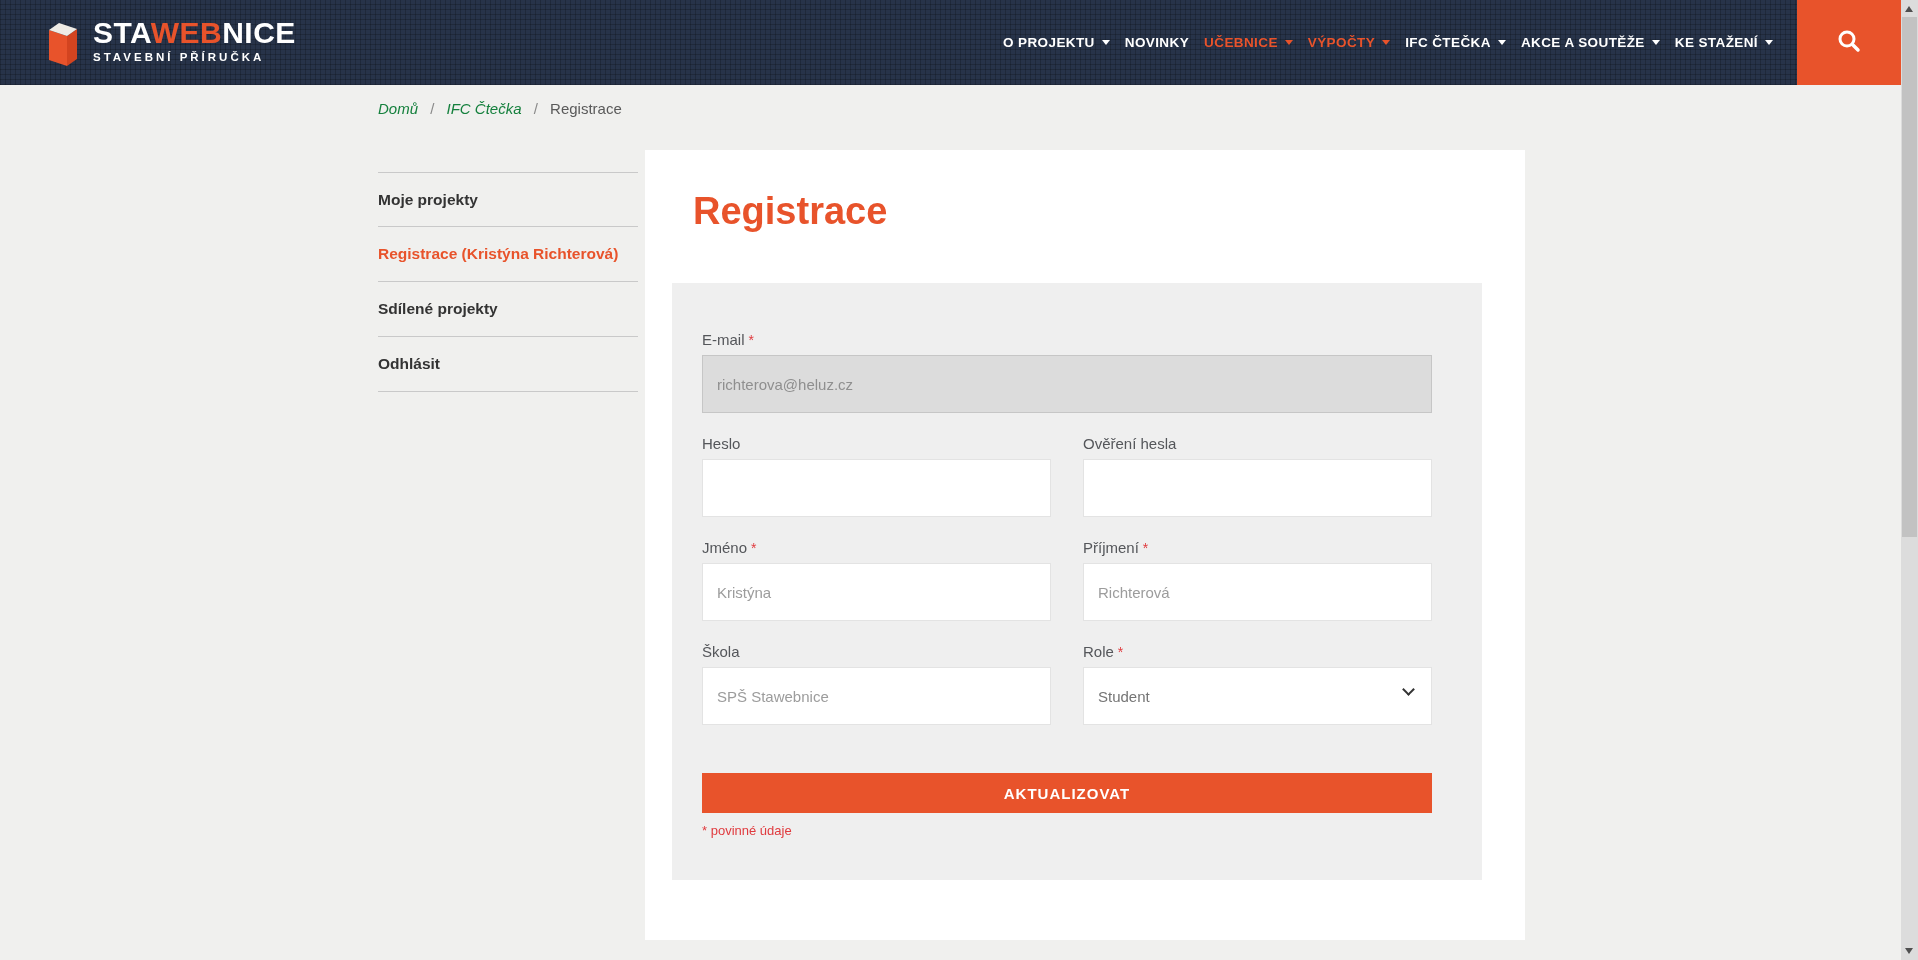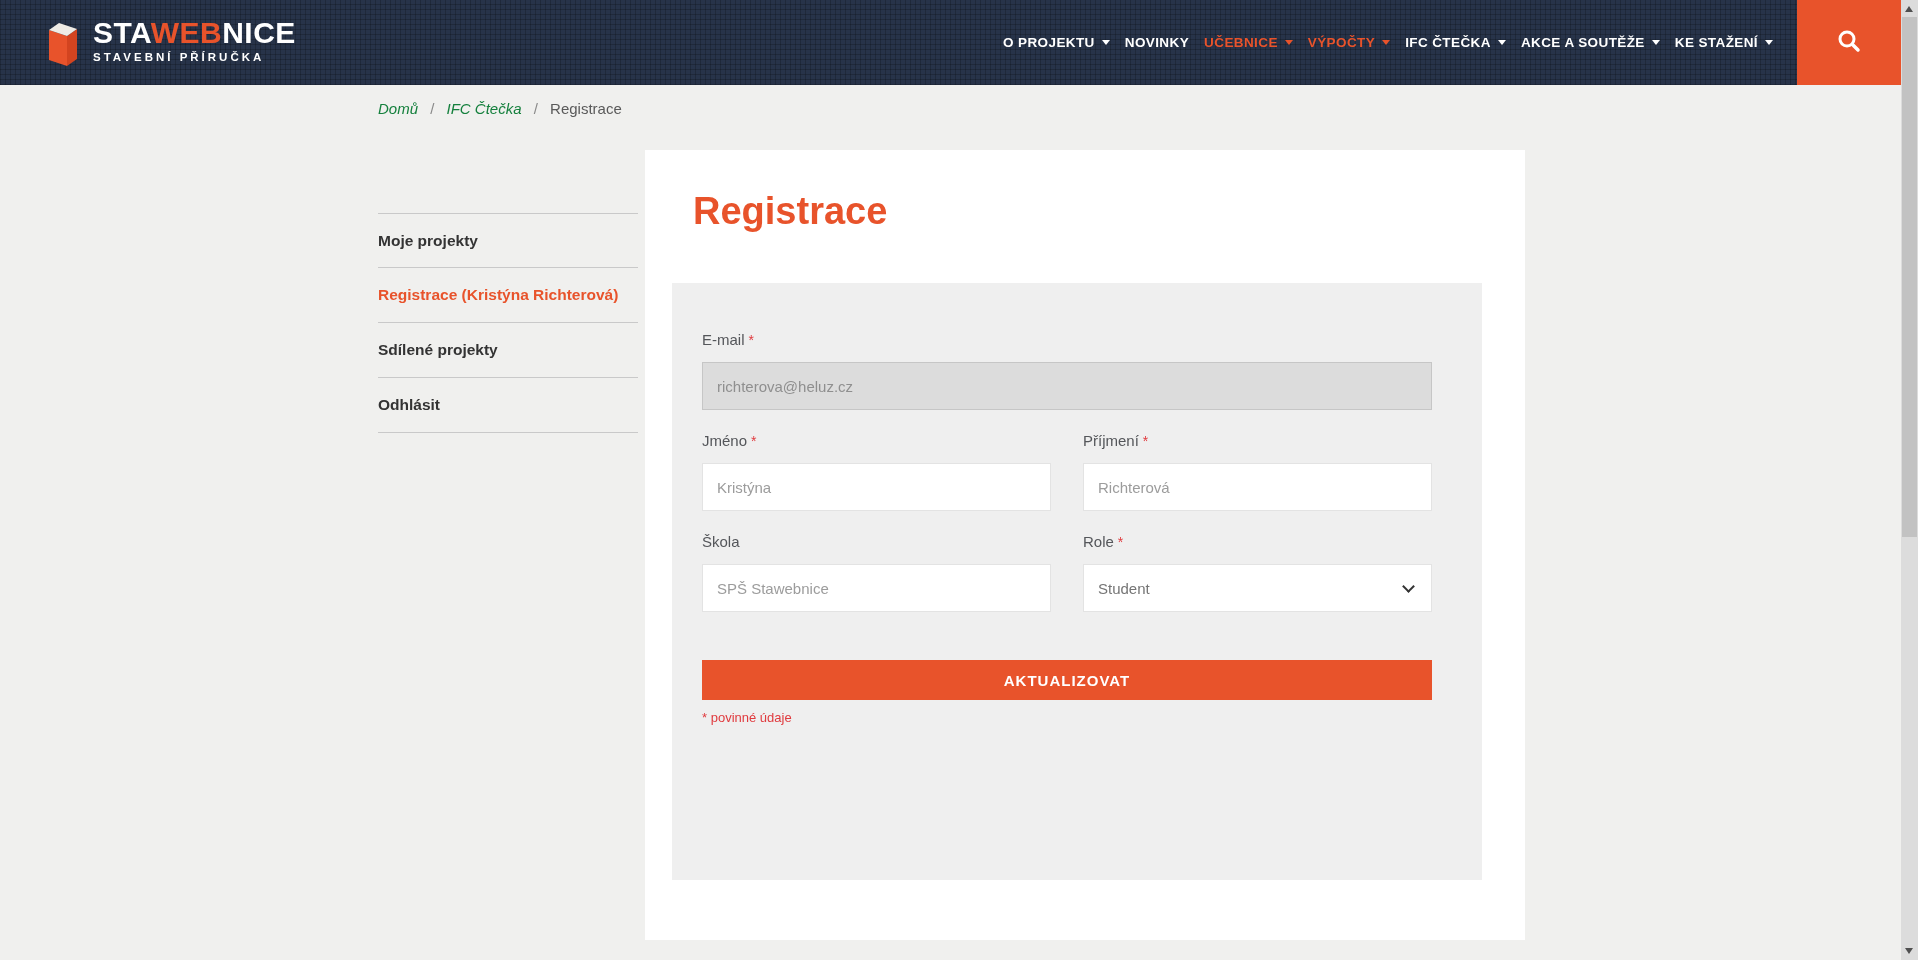--- a/index.html
+++ b/index.html
@@ -38,35 +38,35 @@
 
   
   .breadcrumb { position:absolute; left:378px; top:100px; font-size:15px; color:#8a8a8a; }
   .breadcrumb a { color:#15803d; text-decoration:none; cursor:pointer;font-style:italic; }
   .breadcrumb .sep { margin:0 8px; color:#8a8a8a; }
   .breadcrumb .current { color:#5a5a5a; }
 
   
   .sidebar { position:absolute; left:378px; top:172px; width:260px; }
   .sidebar-item { height:55px; display:flex; align-items:center; border-bottom:1px solid #c9c9c9; font-size:15.5px; font-weight:600; color:#333; cursor:pointer; }
-  .sidebar-item:first-child { border-top:1px solid #c9c9c9;margin-top:41px; }
+  .sidebar-item:first-child { border-top:1px solid #c9c9c9; }
   .sidebar-item.active { color:#e8532b; font-weight:700; }
 
   
   .card { position:absolute; left:645px; top:150px; width:880px; height:790px; background:#fff; }
   .page-title { margin:40px 0 0 48px; font-size:38px; font-weight:700; color:#e8532b; }
   .form-panel { position:absolute; left:27px; right:43px; top:133px; height:597px; background:#efefef; padding:48px 50px 0 30px; }
 
   .field-label { font-size:15px; color:#54565a; margin-top:22px; }
   .field-label.first { margin-top:0; }
   .req { color:#e03a3e; margin-left:4px; font-size:14px; }
   .grid-2 { display:grid; grid-template-columns:1fr 1fr; column-gap:32px; }
 
   input.txt, .select-box {
-    width:100%; height:48px; margin-top:14px; border:1px solid #e3e3e3; background:#fff;
+    width:100%; height:58px; margin-top:7px; border:1px solid #e3e3e3; background:#fff;
     font-family:"Liberation Sans", sans-serif; font-size:15px; color:#9c9c9c; padding:12px 14px; outline:none;
   }
   input.txt::placeholder { color:#9c9c9c; }
   input.txt:disabled, input.txt.disabled { background:#dcdcdc; border:1px solid #c6c6c6; color:#8f8f8f; }
   .half { width:352px; }
 
   .select-box { display:flex; align-items:center; position:relative; color:#757575; cursor:pointer; }
   .chevron { position:absolute; right:18px; top:17px; width:9px; height:9px; border-right:2px solid #333; border-bottom:2px solid #333; transform:rotate(45deg); }
 
   .submit-btn {
@@ -163,20 +163,30 @@
 </div>
 
 <div class="card">
   <h1 class="page-title">Registrace</h1>
 
   <div class="form-panel">
 
     <div class="field-label first"><span>E-mail</span><span class="req">*</span></div>
     <input class="txt half disabled" type="text" disabled="" value="richterova@heluz.cz" style="">
 
+    <div class="grid-2">
+      <div>
+        <div class="field-label">Heslo</div>
+        <input class="txt" type="password" value="" style="">
+      </div>
+      <div>
+        <div class="field-label">Ověření hesla</div>
+        <input class="txt" type="password" value="" style="">
+      </div>
+    </div>
 
     <div class="grid-2">
       <div>
         <div class="field-label"><span>Jméno</span><span class="req">*</span></div>
         <input class="txt" type="text" value="Kristýna" style="">
       </div>
       <div>
         <div class="field-label"><span>Příjmení</span><span class="req">*</span></div>
         <input class="txt" type="text" value="Richterová" style="">
       </div>

